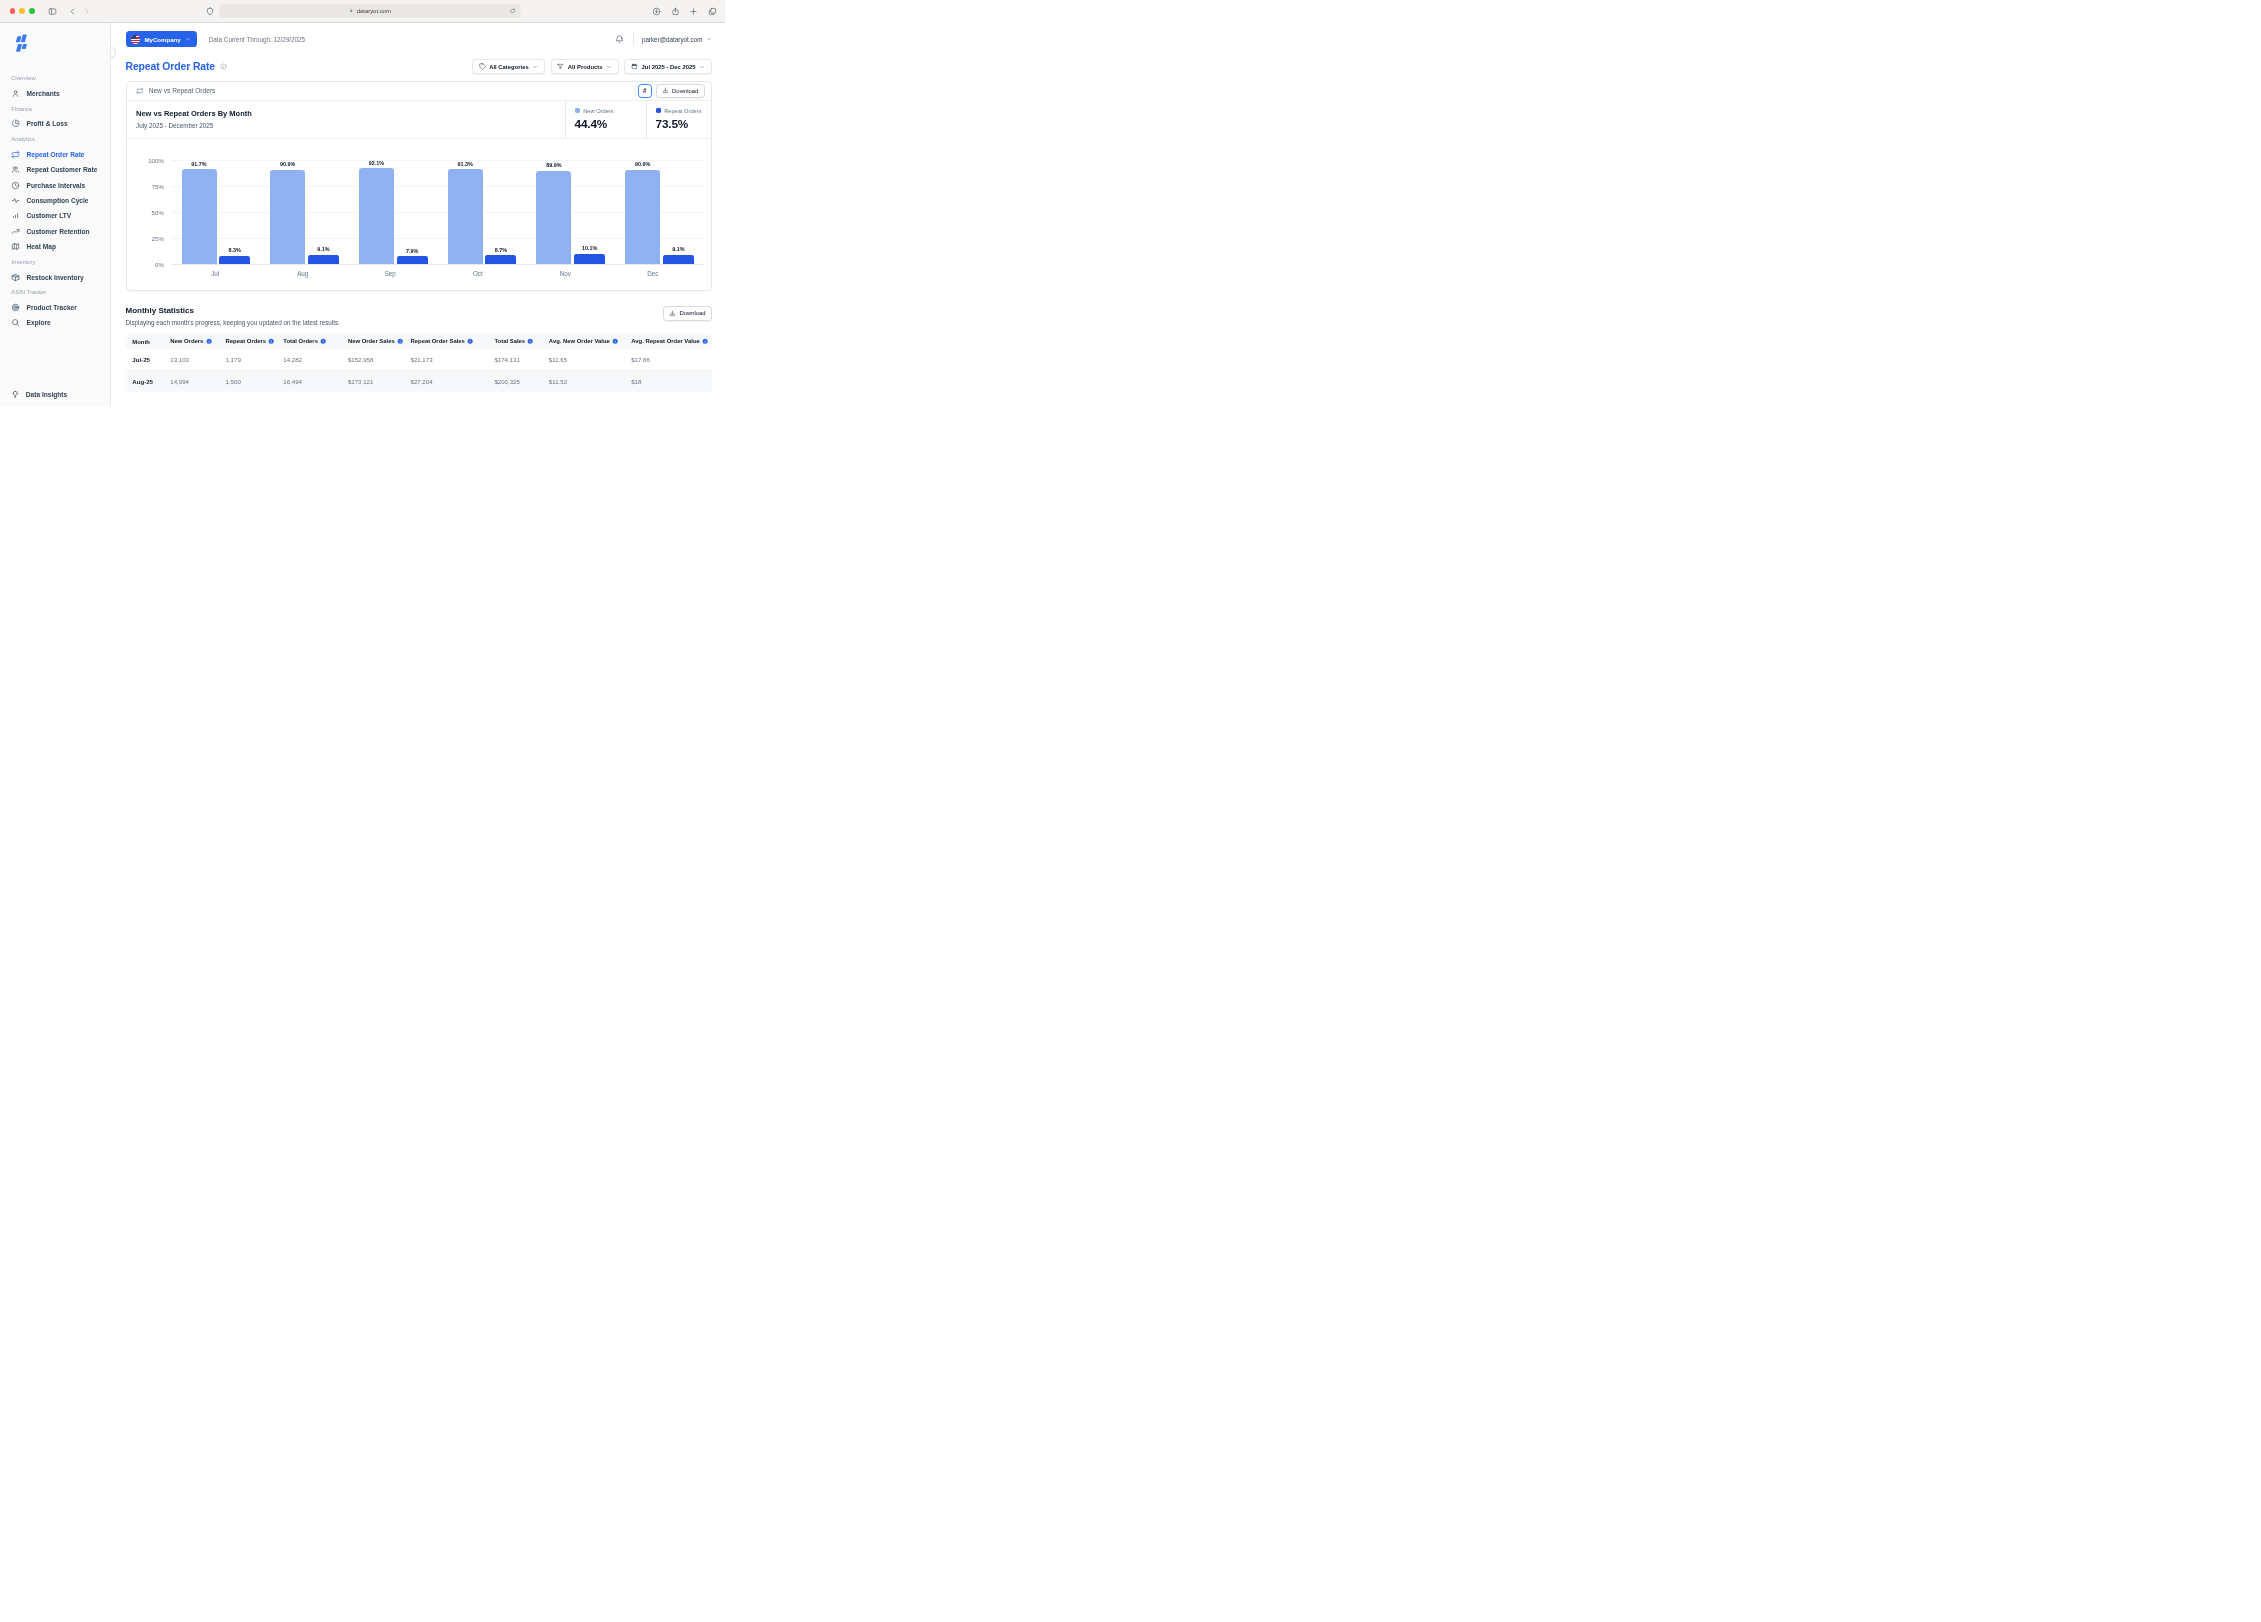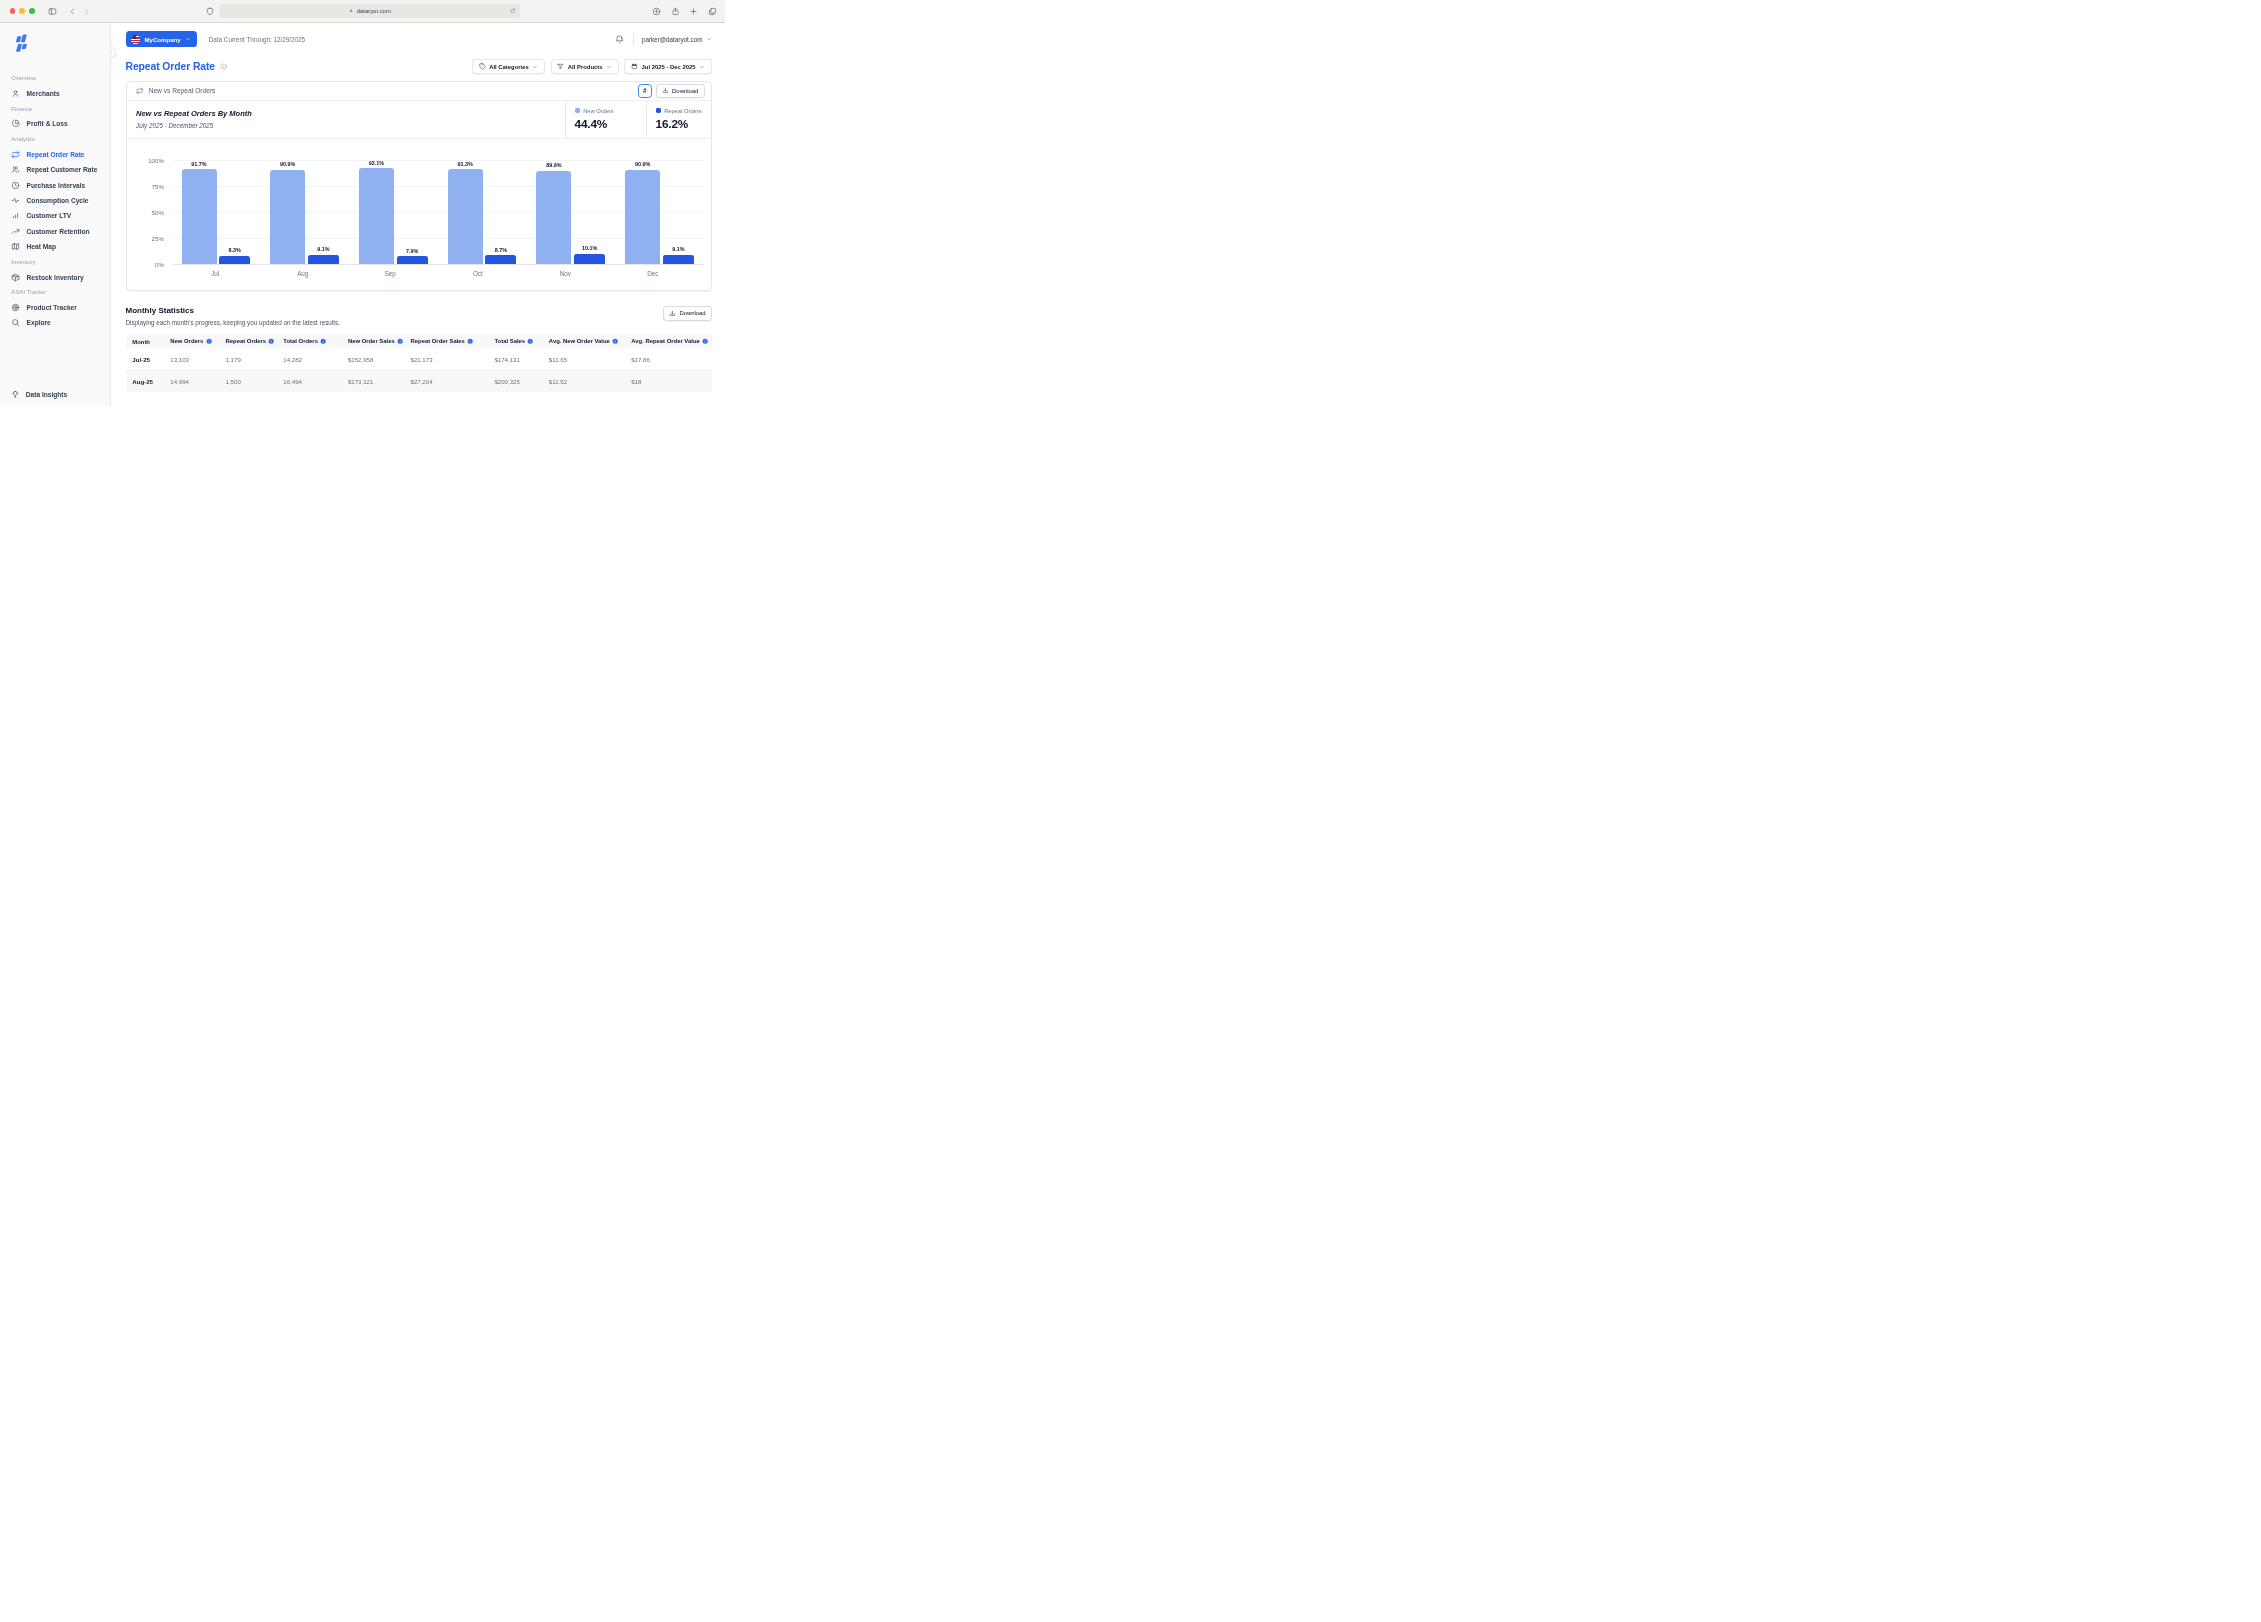--- a/index.html
+++ b/index.html
@@ -86,21 +86,21 @@
                 padding:0 6.3px 0 9.5px;border-bottom:0.5px solid #eef0f3;}
   .toolbar-left{display:flex;align-items:center;gap:5px;color:#52606f;font-size:6.6px;font-weight:500;}
   .toolbar-left .icn{width:7.7px;height:7.7px;color:#64748b;}
   .toolbar-right{display:flex;align-items:center;gap:4.1px;}
   .hash-btn{width:14px;height:13.6px;border:0.7px solid #3b82f6;border-radius:3.6px;background:#fff;
             color:#1e293b;font-size:6.3px;font-weight:600;display:flex;align-items:center;justify-content:center;}
   .dl-btn{height:13.6px;padding:0 5.4px;gap:3.2px;font-weight:500;border-color:#d6dae1;font-size:5.9px;}
   .dl-btn .icn{width:6.8px;height:6.8px;color:#1f2937;}
 
   .stats-row{display:flex;border-bottom:0.5px solid #eef0f3;}
-  .stats-left{flex:1;padding:8.1px 0 0 9.5px;font-style:italic;}
+  .stats-left{flex:1;padding:8.1px 0 0 9.5px;}
   .chart-title{font-size:7.5px;font-weight:700;color:#0f172a;}
   .chart-subtitle{margin-top:4.1px;font-size:6.3px;color:#475569;}
   .sum-col{border-left:0.5px solid #e8eaee;padding:7.2px 0 6.8px 8.6px;}
   .sum-col.c0{width:81px;} .sum-col.c1{width:65px;}
   .legend-row{display:flex;align-items:center;gap:3.6px;font-size:5.7px;color:#64748b;}
   .legend-sq{width:5px;height:5px;border-radius:1.4px;flex:none;}
   .sum-value{margin-top:3.6px;font-size:11.8px;font-weight:800;color:#0f172a;letter-spacing:-0.2px;}
 
   .chart-area{padding:21px 7.2px 13.6px 0;}
   .plot{position:relative;height:104px;margin-left:45px;}
@@ -520,21 +520,21 @@
                 <span class="legend-sq" style="background: rgb(143, 177, 241);"></span>
                 <span>New Orders</span>
               </div>
               <div class="sum-value">44.4%</div>
             </div>
             <div class="sum-col c1">
               <div class="legend-row">
                 <span class="legend-sq" style="background: rgb(35, 85, 226);"></span>
                 <span>Repeat Orders</span>
               </div>
-              <div class="sum-value">16.2%</div>
+              <div class="sum-value">73.5%</div>
             </div>
           </div>
       </div>
 
       <div class="chart-area">
         <div class="plot">
             <div class="grid base" style="bottom: 0%;"></div>
             <div class="ytick" style="bottom: 0%;">0%</div>
             <div class="grid" style="bottom: 25%;"></div>
             <div class="ytick" style="bottom: 25%;">25%</div>

